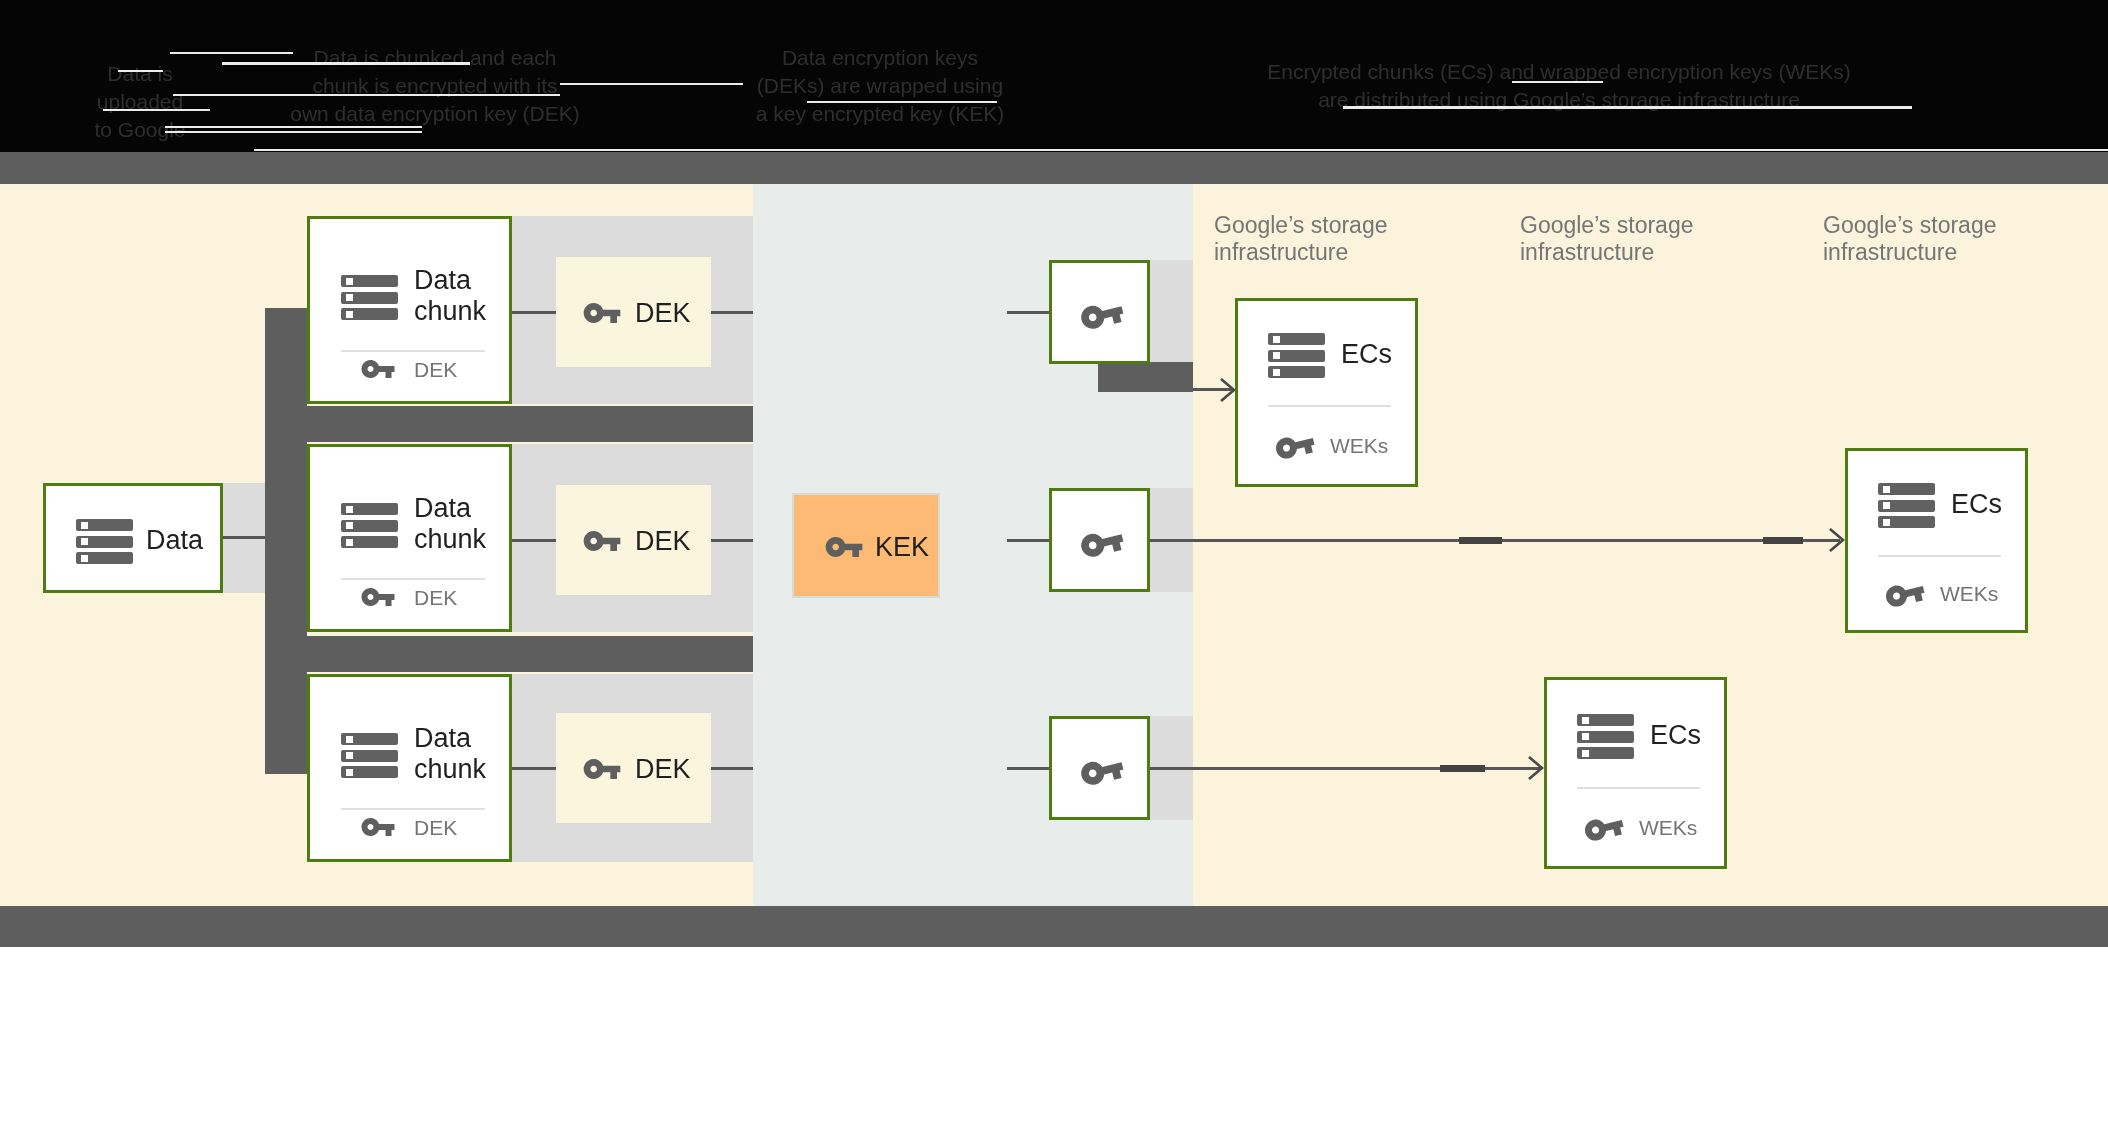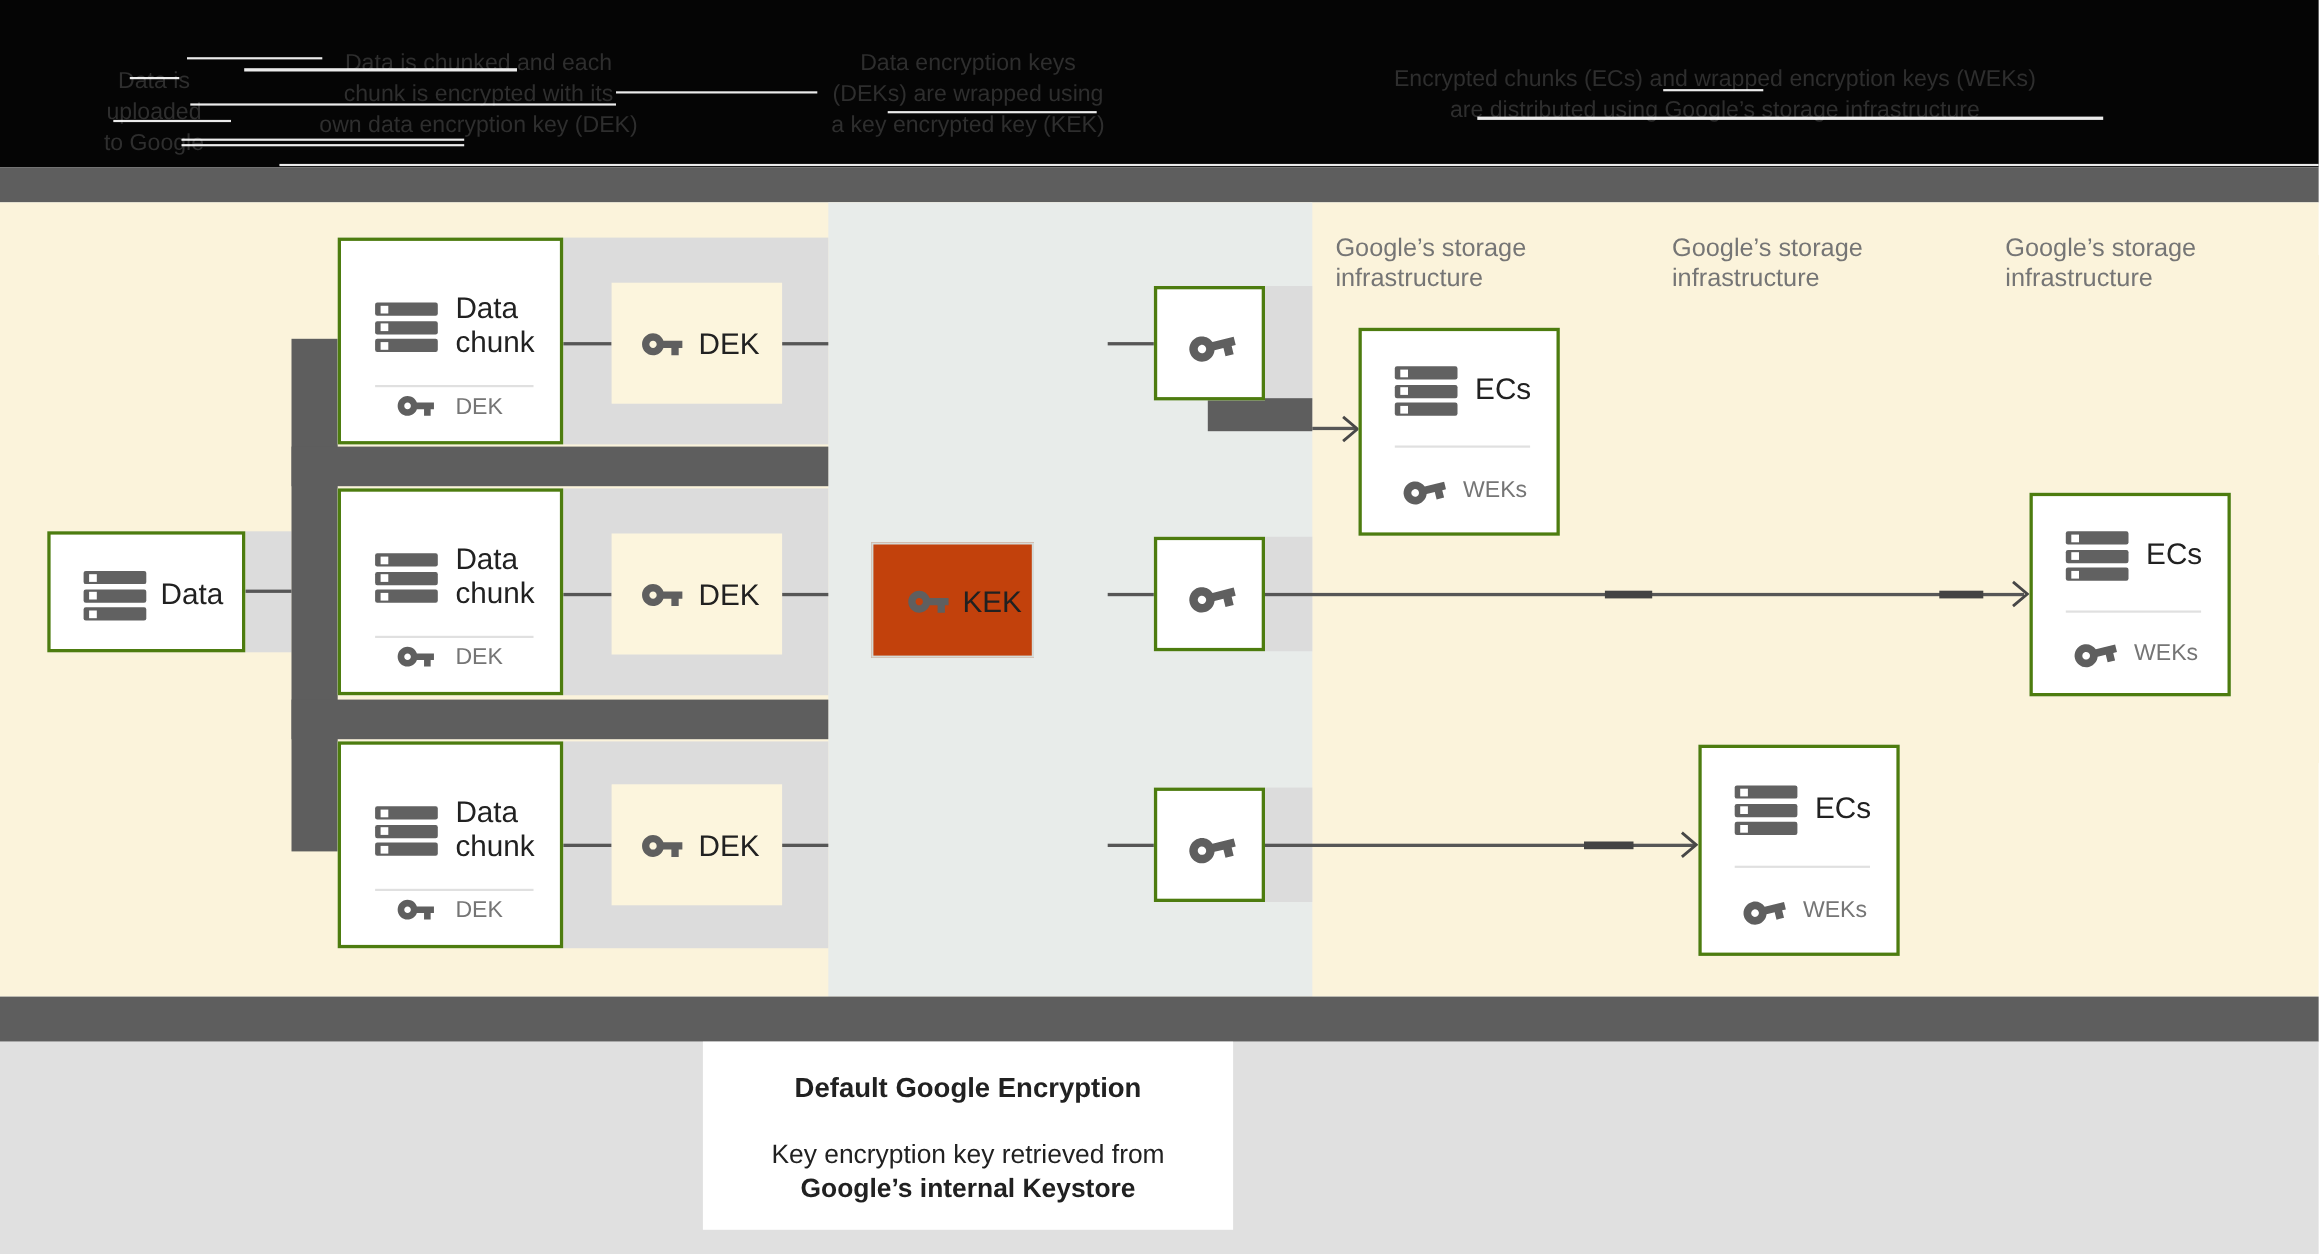--- a/index.html
+++ b/index.html
@@ -15,21 +15,21 @@
   .ul{position:absolute;background:#ffffff;opacity:.92;}
   
   .grayband{left:0;width:2108px;background:#5e5e5e;}
   
   #diagram{left:0;top:184px;width:2108px;height:722px;background:#fbf3db;}
   .midband{left:753px;top:0;width:440px;height:722px;background:#e8ecea;}
   .strip{background:#dcdcdc;}
   .darkbar{background:#5e5e5e;}
   .wbox{background:#ffffff;border:3px solid #4d7c0f;box-sizing:border-box;}
   .dekbox{background:#fcf5dd;}
-  .kekbox{background:#c2410c;border:2px solid #d5dbd8;box-sizing:border-box;}
+  .kekbox{background:#fdba74;border:2px solid #d5dbd8;box-sizing:border-box;}
   .line{background:#565656;}
   .darkseg{background:#434343;}
   .biglabel{font-size:27px;color:#212121;line-height:31px;}
   .smlabel{font-size:21px;color:#757575;}
   .storage{font-size:23px;line-height:27px;color:#757575;}
   .divider{background:#e0e0e0;height:2px;}
   
   .server-icon{display:flex;flex-direction:column;justify-content:space-between;width:57px;height:45px;}
   .server-icon i{display:block;height:12px;background:#616161;border-radius:2px;position:relative;}
   .server-icon i::before{content:"";position:absolute;left:5px;top:2.5px;width:7px;height:7px;background:#ffffff;}
@@ -283,23 +283,14 @@
       <svg class="abs key tilt" style="left:36px;top:127px;" width="42" height="42" viewBox="0 0 24 24">
           <use href="#key-shape"></use>
         </svg>
       <div class="abs smlabel" style="left:92px;top:136px;">WEKs</div>
     </div>
 
   </div>
 
   <div class="abs grayband" style="top:906px;height:41px;"></div>
 
-  <div class="abs" id="footer">
-    <div id="caption">
-      <div class="t">Default Google Encryption</div>
-      <div class="b">
-        <span class="hline">Key encryption key retrieved from</span>
-        <b class="hline">Google’s internal Keystore</b>
-      </div>
-    </div>
-  </div>
 
 </div>
 
 </body></html>

